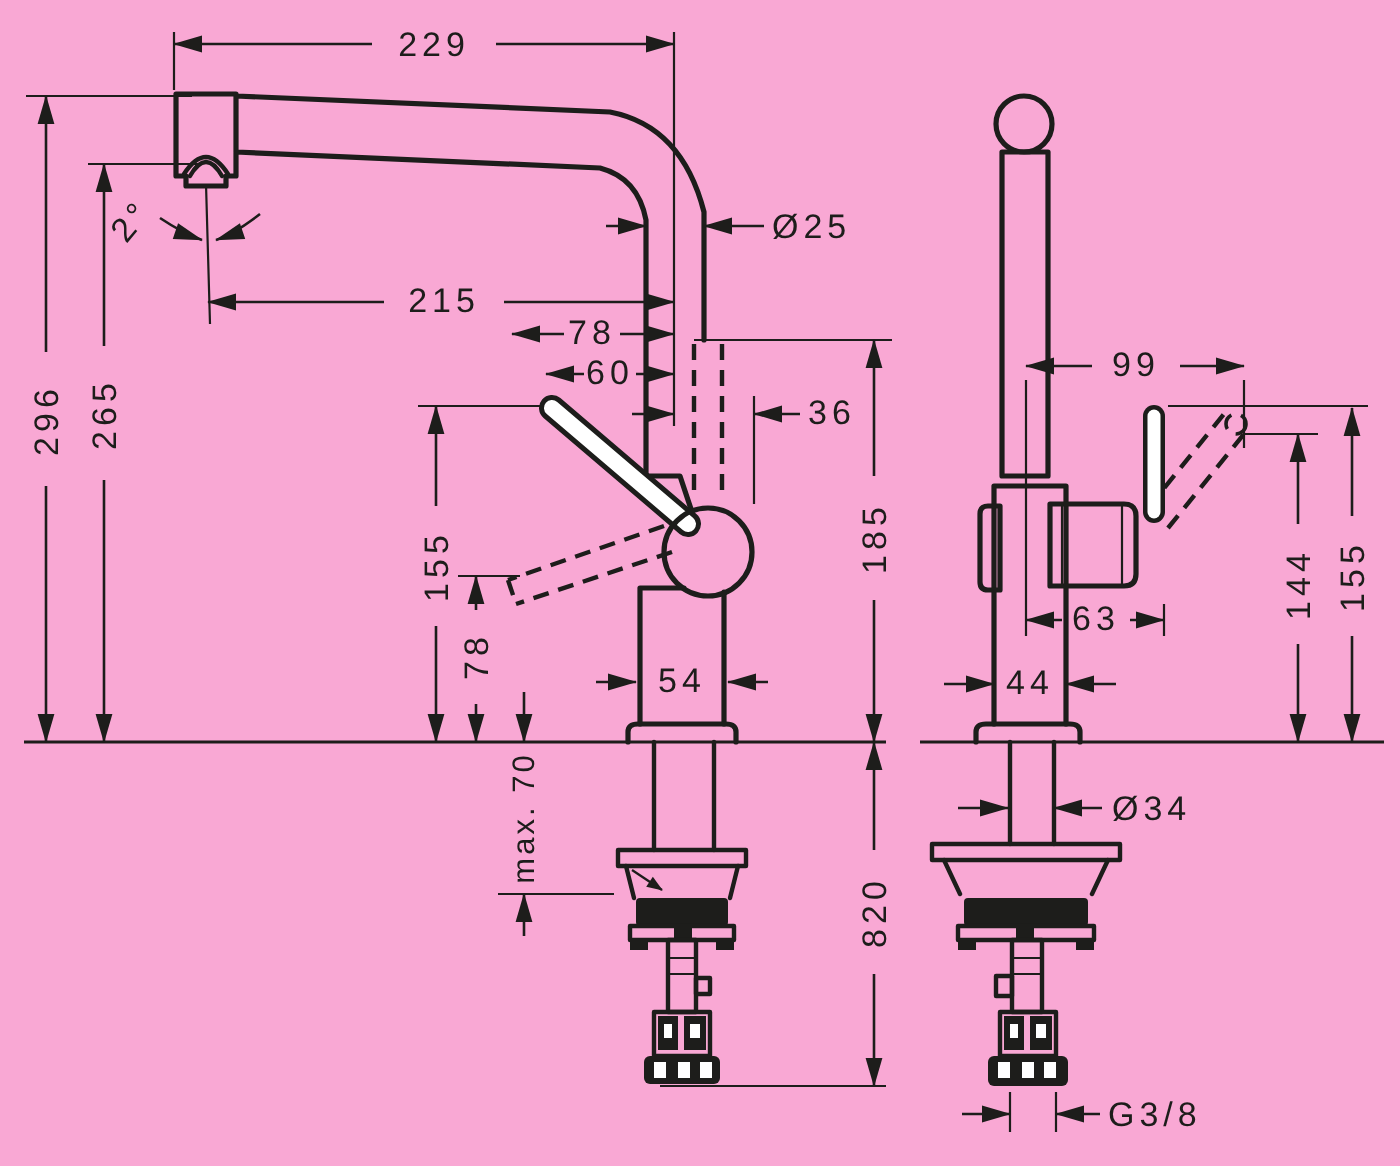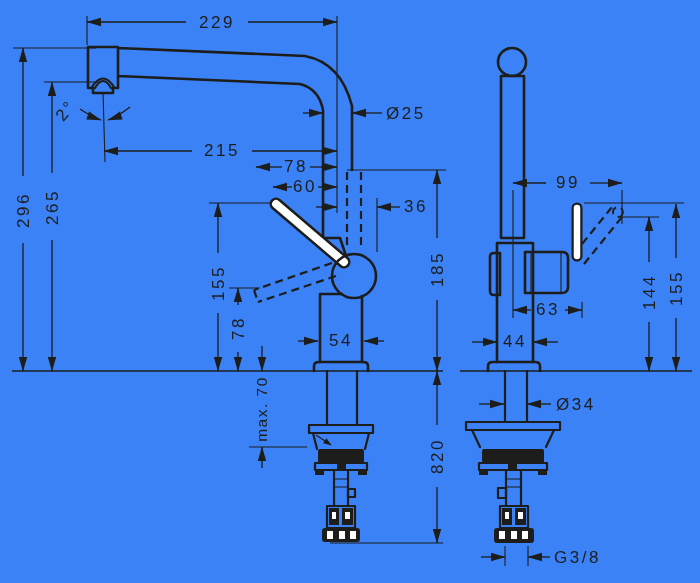--- a/index.html
+++ b/index.html
@@ -1,16 +1,16 @@
 <!DOCTYPE html>
 <html><head>
 <meta charset="utf-8">
 <style>
   html,body{margin:0;padding:0;background:#ffffff;}
-  .stage{width:700px;height:583px;background:#3b82f6;position:relative;overflow:hidden;
+  .stage{width:700px;height:583px;background:#f9a8d4;position:relative;overflow:hidden;
          font-family:"Liberation Sans",sans-serif;}
   svg{display:block;}
   .outline{stroke:#1d1d1b;stroke-width:2.6;fill:none;stroke-linecap:round;stroke-linejoin:round;}
   .outline2{stroke:#1d1d1b;stroke-width:2.2;fill:none;stroke-linecap:round;stroke-linejoin:round;}
   .thin{stroke:#1d1d1b;stroke-width:1.1;fill:none;}
   .deck{stroke:#1d1d1b;stroke-width:1.6;fill:none;}
   .dim{stroke:#1d1d1b;stroke-width:1.3;fill:none;}
   .dashed{stroke:#1d1d1b;stroke-width:2.2;fill:none;stroke-dasharray:8 5;stroke-linecap:butt;}
   .barblack{stroke:#1d1d1b;stroke-width:13;fill:none;stroke-linecap:round;}
   .barwhite{stroke:#ffffff;stroke-width:8;fill:none;stroke-linecap:round;}

